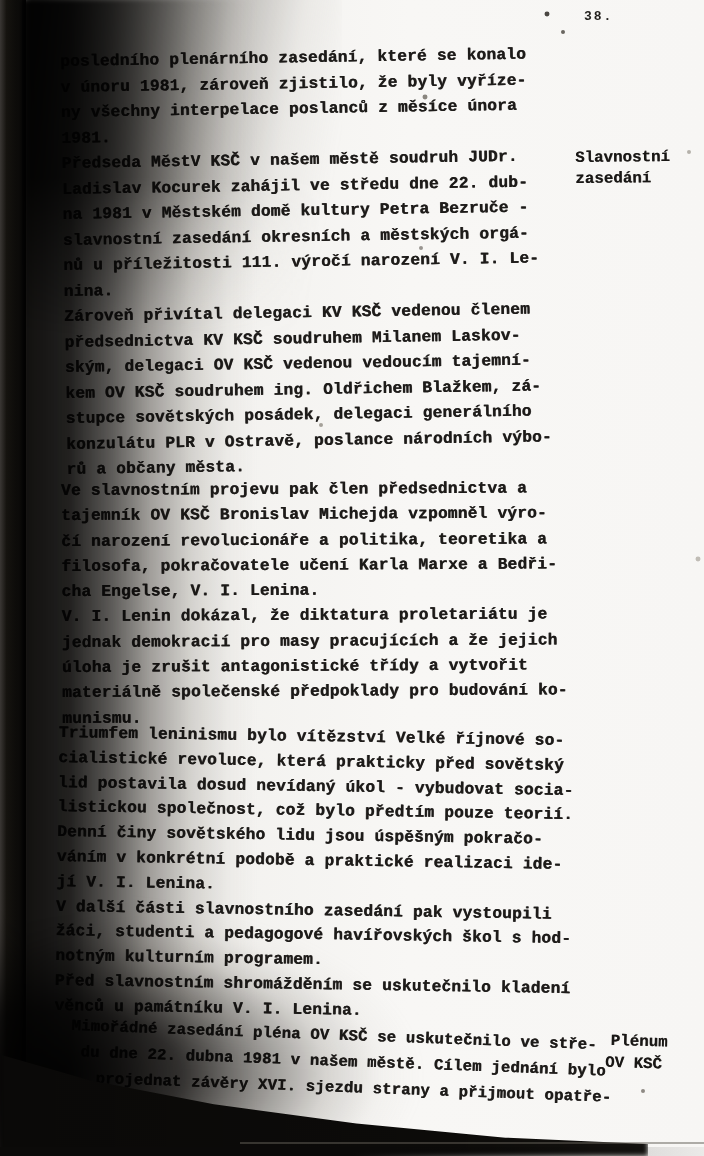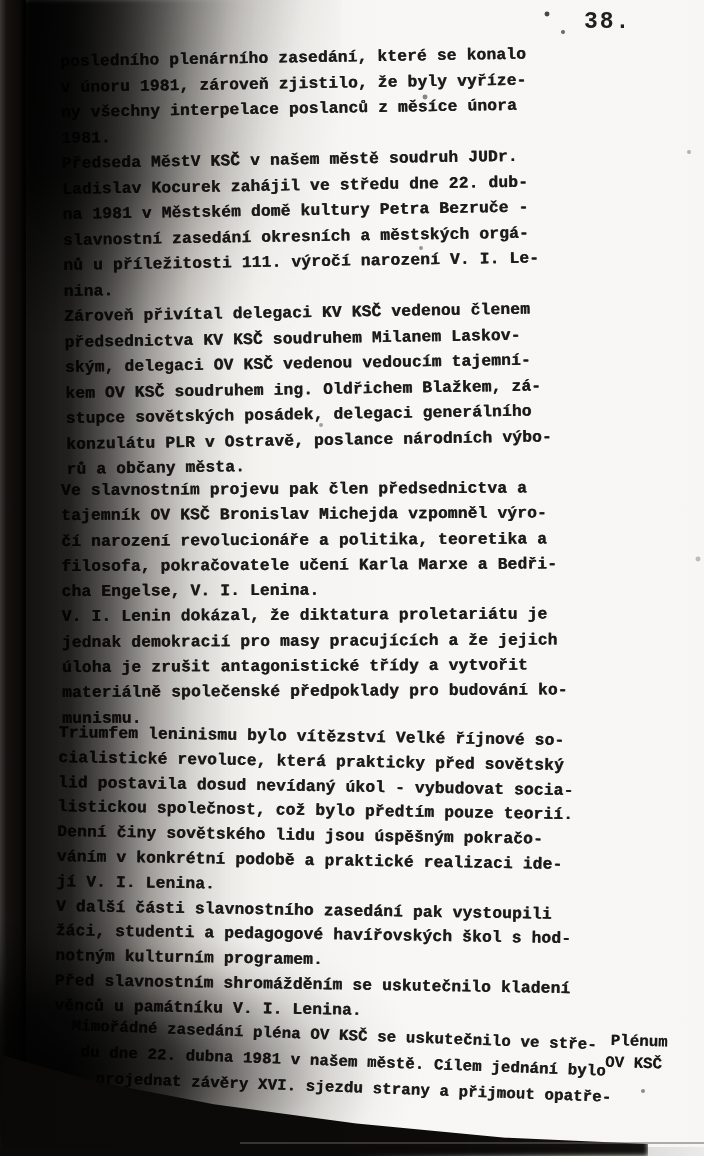--- a/index.html
+++ b/index.html
@@ -17,21 +17,21 @@
   .group-a{left:60px;top:50px;transform:rotate(-0.9deg);}
   .group-b{left:61px;top:479px;transform:rotate(-0.3deg);}
   .group-b .line{line-height:25.3px;height:25.3px;}
   .group-c{left:59px;top:721px;transform:rotate(0.9deg);}
   .group-c .line{line-height:24.8px;height:24.8px;}
   .group-d{left:72px;top:1013px;transform:rotate(2.1deg);}
   .group-d .line{font-size:15.6px;line-height:26px;height:26px;}
   .group-d .line:nth-child(2){margin-left:10px;}
   .group-d .line:nth-child(3){margin-left:26px;}
   .pagenum{
-    position:absolute;left:584px;top:9px;font-size:23px;letter-spacing:2px;color:#211f1c;
+    position:absolute;left:584px;top:9px;font-size:13px;letter-spacing:2px;color:#211f1c;
   }
   .note{position:absolute;font-size:15.8px;transform-origin:0 0;color:#191715;}
   .note .nline{white-space:pre;line-height:21px;height:21px;
     text-shadow:0.4px 0 0 rgba(25,22,20,0.7);}
   .note-1{left:575px;top:148px;transform:rotate(-0.6deg);}
   .note-2{left:611px;top:1030px;transform:rotate(1.6deg);}
   .note-2 .nline{line-height:22px;height:22px;}
   .note-2 .nline:nth-child(2){margin-left:-5px;}
 
   
@@ -139,20 +139,24 @@
     <div class="line">Před slavnostním shromážděním se uskutečnilo kladení</div>
     <div class="line">věnců u památníku V. I. Lenina.</div>
   </div>
 
   <div class="col group-d">
     <div class="line">Mimořádné zasedání pléna OV KSČ se uskutečnilo ve stře-</div>
     <div class="line">du dne 22. dubna 1981 v našem městě. Cílem jednání bylo</div>
     <div class="line">projednat závěry XVI. sjezdu strany a přijmout opatře-</div>
   </div>
 
+  <div class="note note-1">
+    <div class="nline">Slavnostní</div>
+    <div class="nline">zasedání</div>
+  </div>
 
   <div class="note note-2">
     <div class="nline">Plénum</div>
     <div class="nline">OV KSČ</div>
   </div>
 
   <div class="specks"></div>
   <div class="edge-bar"></div>
   <div class="shadow-main"></div>
   <div class="shadow-top"></div>

